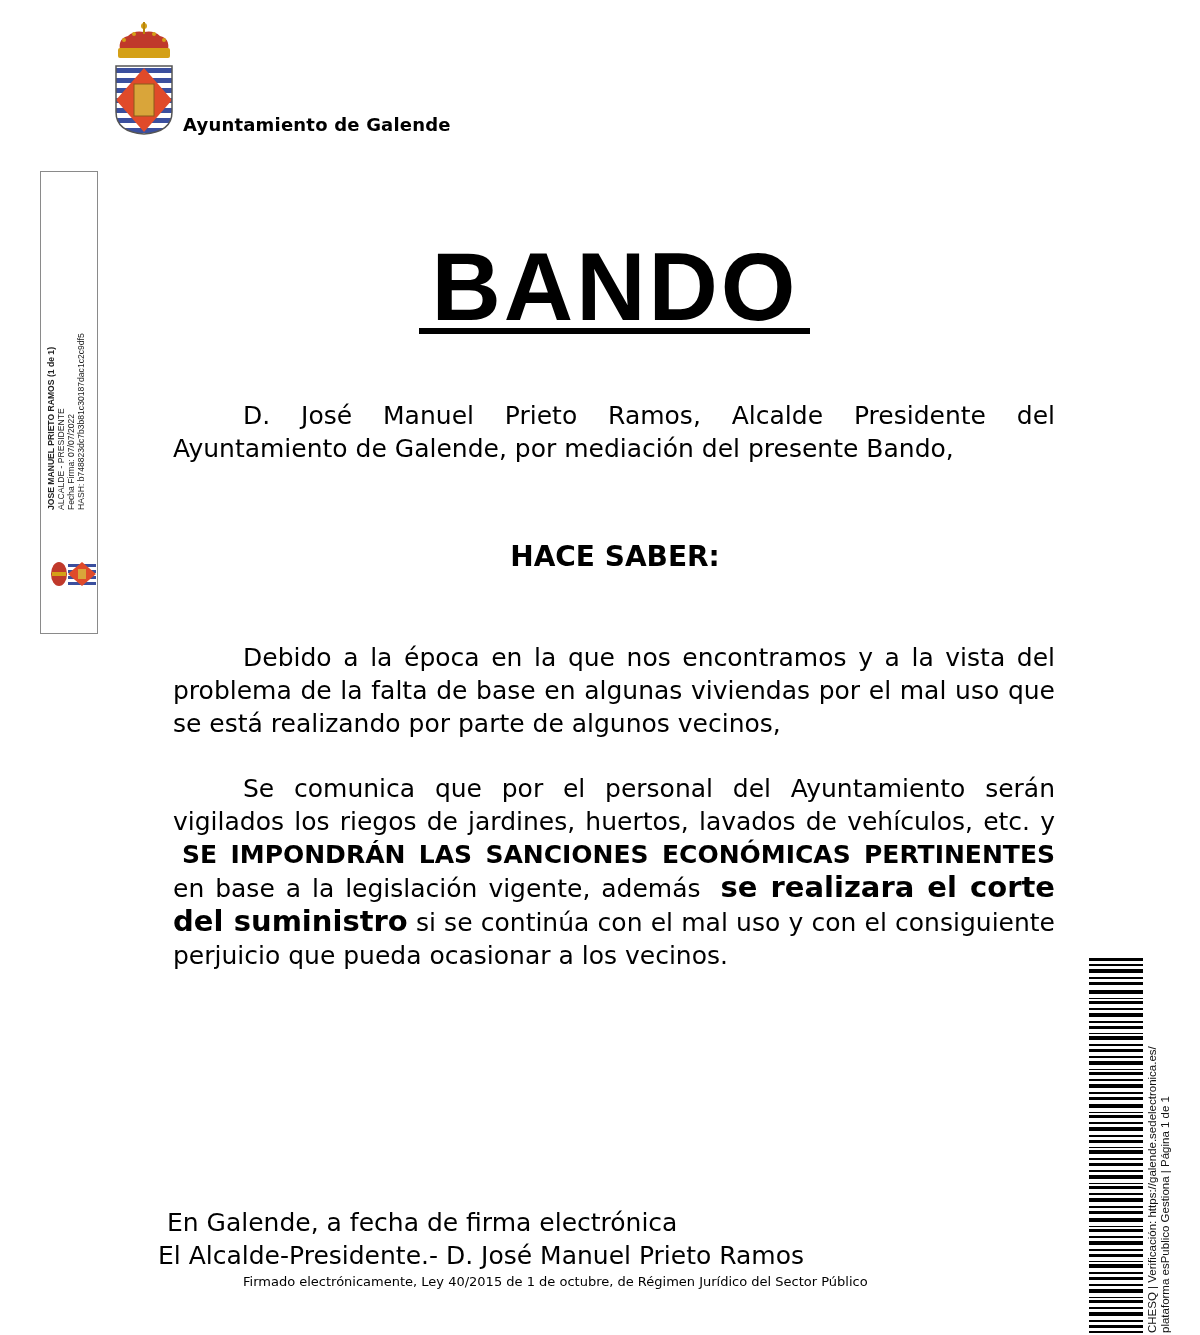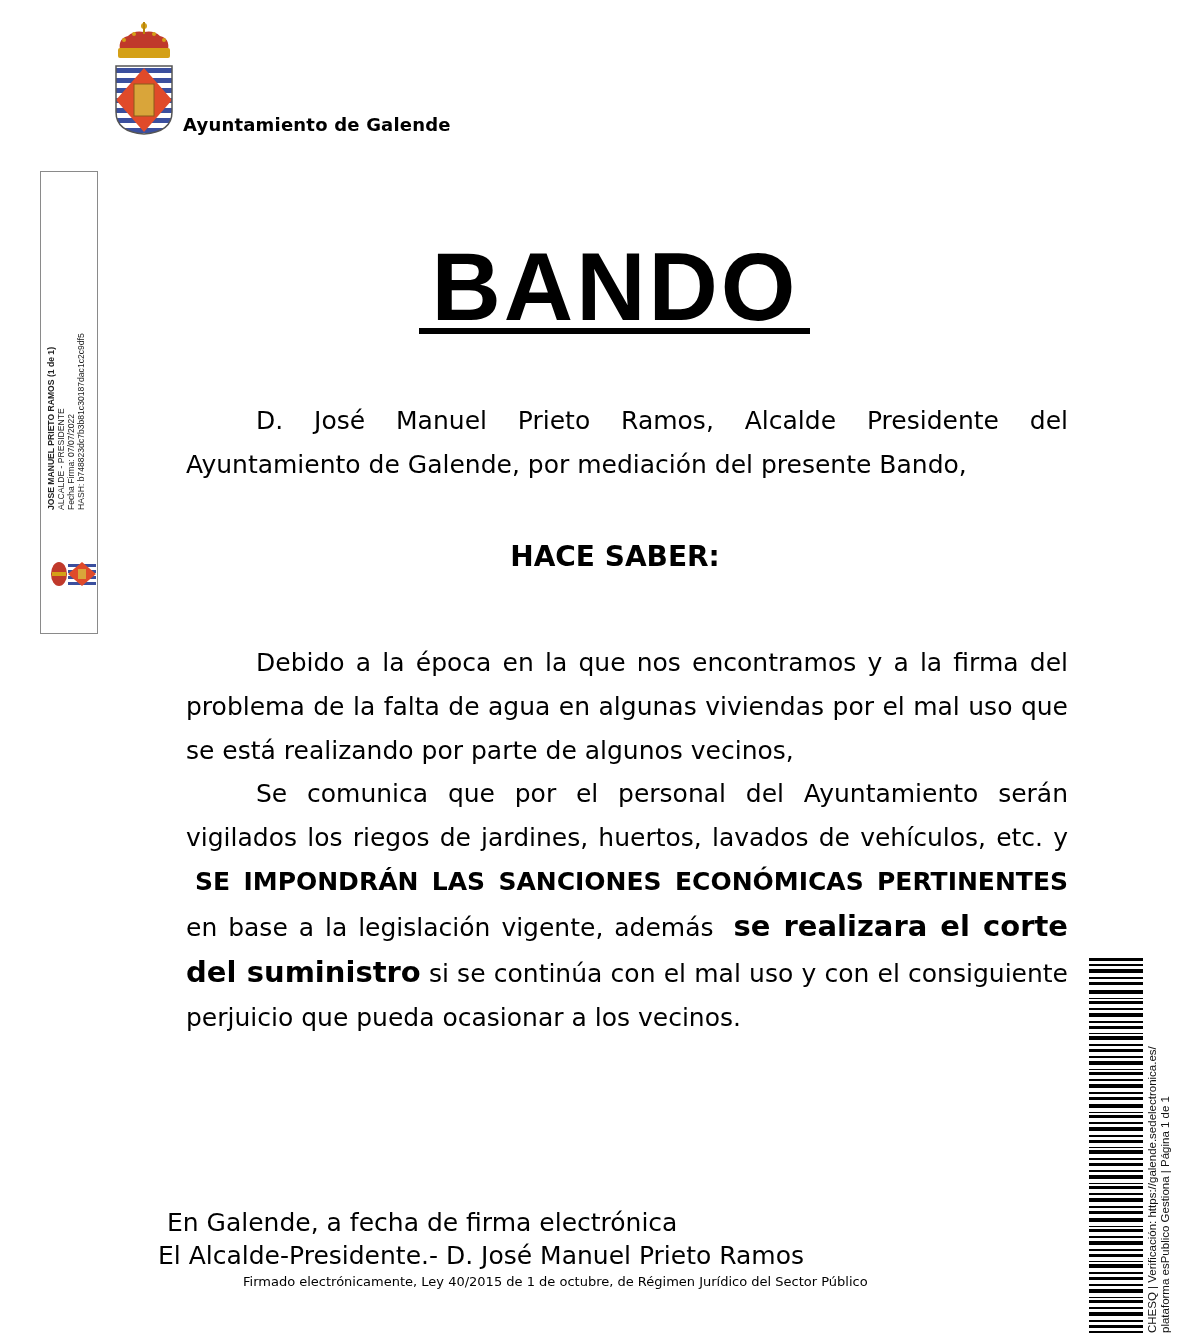--- a/index.html
+++ b/index.html
@@ -33,21 +33,21 @@
   
   #title {
     left: 0; width: 1230px; top: 232px; text-align: center;
     font-family: "Liberation Sans", sans-serif; font-weight: bold; font-size: 96px; line-height: 110px;
     letter-spacing: 3px;
   }
   #title-rule { left: 419px; top: 328px; width: 391px; height: 6px; background: #000; }
 
   
   .para {
-    left: 186px; width: 882px; font-size: 25px; line-height: 44px;
+    left: 173px; width: 882px; font-size: 25px; line-height: 33px;
     text-align: justify; text-align-last: left;
   }
   .para .indent { display: inline-block; width: 70px; }
   #intro { top: 399px; }
   #heading2 { left: 0; width: 1230px; top: 540px; text-align: center; font-size: 28px; font-weight: bold; }
   #p1 { top: 641px; }
   #p2 { top: 772px; }
   #p2 b { font-weight: bold; margin-left: 9px; }
   #p2 .big { font-size: 29px; }
 
@@ -119,21 +119,21 @@
   <rect x="30" y="11" width="8" height="10" fill="#d9a53a"></rect>
 </svg>
 
 <div id="title" class="abs">BANDO</div>
 <div id="title-rule" class="abs"></div>
 
 <div id="intro" class="abs para"><span class="indent"></span><span>D. José Manuel Prieto Ramos, Alcalde Presidente del Ayuntamiento de Galende, por mediación del presente Bando,</span></div>
 
 <div id="heading2" class="abs">HACE SABER:</div>
 
-<div id="p1" class="abs para"><span class="indent"></span><span>Debido a la época en la que nos encontramos y a la firma del problema de la falta de agua en algunas viviendas por el mal uso que se está realizando por parte de algunos vecinos,</span></div>
+<div id="p1" class="abs para"><span class="indent"></span><span>Debido a la época en la que nos encontramos y a la vista del problema de la falta de base en algunas viviendas por el mal uso que se está realizando por parte de algunos vecinos,</span></div>
 
 <div id="p2" class="abs para"><span class="indent"></span><span>Se comunica que por el personal del Ayuntamiento serán vigilados los riegos de jardines, huertos, lavados de vehículos, etc. y </span><b>SE IMPONDRÁN LAS SANCIONES ECONÓMICAS PERTINENTES</b><span> en base a la legislación vigente, además </span><b class="big">se realizara el corte del suministro</b><span> si se continúa con el mal uso y con el consiguiente perjuicio que pueda ocasionar a los vecinos.</span></div>
 
 <div id="sign1" class="abs">En Galende, a fecha de firma electrónica</div>
 <div id="sign2" class="abs">El Alcalde-Presidente.- D. José Manuel Prieto Ramos</div>
 <div id="legal" class="abs">Firmado electrónicamente, Ley 40/2015 de 1 de octubre, de Régimen Jurídico del Sector Público</div>
 
 <svg id="barcode" class="abs" viewBox="0 0 54 375" preserveAspectRatio="none">
   <g fill="#000">
     <rect x="0" y="0" width="54" height="3"></rect>

